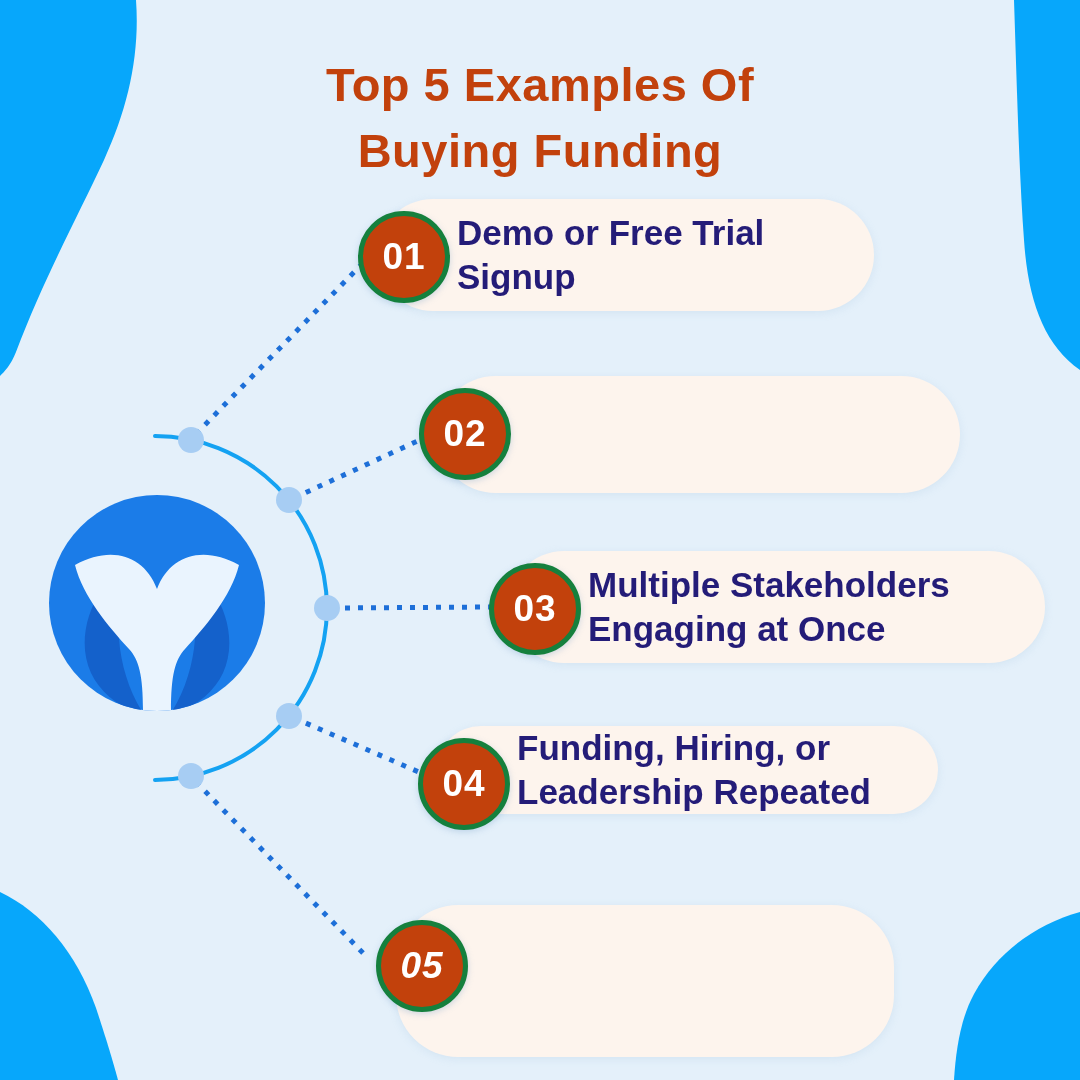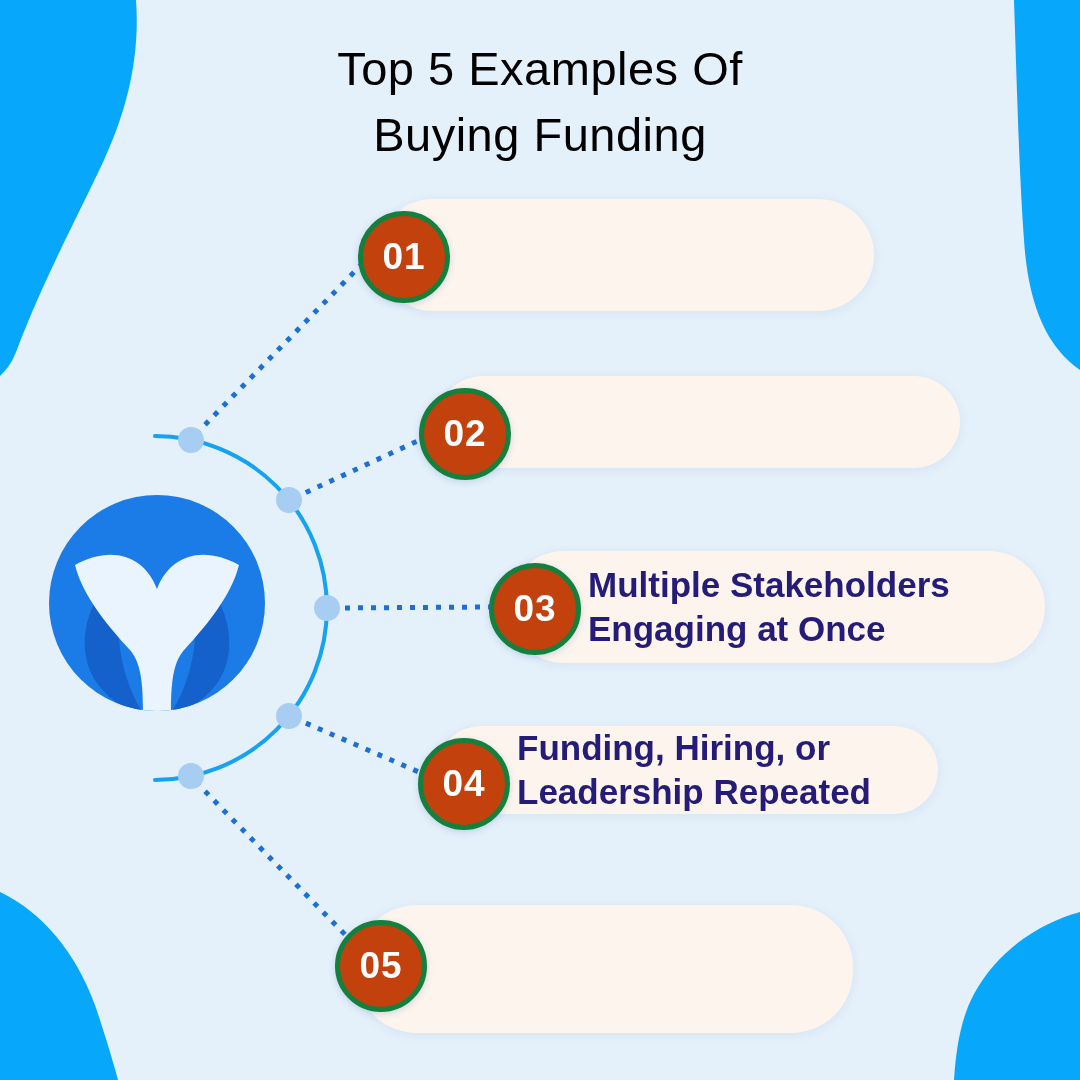--- a/index.html
+++ b/index.html
@@ -5,24 +5,24 @@
   html,body{margin:0;padding:0;}
   .canvas{
     position:relative;
     width:1080px;height:1080px;
     background:#e4f0fa;
     overflow:hidden;
     font-family:"Liberation Sans", sans-serif;
   }
   svg.layer{position:absolute;left:0;top:0;width:1080px;height:1080px;}
   .title{
-    position:absolute;left:0;top:36px;width:1080px;
+    position:absolute;left:0;top:52px;width:1080px;
     text-align:center;
-    color:#000000;
-    font-size:47px;font-weight:normal;line-height:66px;
+    color:#c2410c;
+    font-size:47px;font-weight:bold;line-height:66px;
     letter-spacing:0.5px;
   }
   .logo{
     position:absolute;left:49px;top:495px;width:216px;height:216px;
   }
   .pill{
     position:absolute;
     background:#fdf4ed;
     border-radius:62px;
     display:flex;align-items:center;
@@ -36,24 +36,24 @@
   }
   .num{
     position:absolute;
     width:82px;height:82px;border-radius:50%;
     background:#c2410c;border:5px solid #15803d;
     display:flex;align-items:center;justify-content:center;
     color:#ffffff;font-size:37px;font-weight:bold;letter-spacing:1px;
     box-shadow:0 2px 6px rgba(120,160,200,0.35);
   }
   .p1{left:377px;top:199px;width:497px;height:112px;}
-  .p2{left:437px;top:376px;width:523px;height:92px;}
+  .p2{left:437px;top:376px;width:523px;height:117px;}
   .p3{left:508px;top:551px;width:537px;height:112px;align-items:center;}
   .p4{left:437px;top:726px;width:501px;height:88px;}
-  .p5{left:355px;top:905px;width:498px;height:128px;}
+  .p5{left:396px;top:905px;width:498px;height:152px;font-style:italic;}
   .p1 .num{left:-19px;top:12px;}
   .p2 .num{left:-18px;top:12px;}
   .p3 .num{left:-19px;top:12px;}
   .p4 .num{left:-19px;top:12px;}
   .p5 .num{left:-20px;top:15px;}
   .dotted{stroke:#1d6fd8;stroke-width:5;stroke-dasharray:5 8;fill:none;}
   .arc{stroke:#14a2f2;stroke-width:4;fill:none;stroke-linecap:round;}
   .cdot{fill:#a7cdf3;}
   .blob{fill:#07a7fb;}
 </style>
@@ -101,20 +101,22 @@
         <path fill="#1461cb" d="M 164 96 C 180 120 186 152 174 178 C 164 199 144 214 122 218 C 136 196 144 170 146 144 C 147 124 154 106 164 96 Z"></path>
         <path fill="#eaf4fe" d="M 26 70 C 62 50 95 60 108 94 C 121 60 154 50 190 70 C 182 102 156 132 136 154 C 126 165 122 180 122 216 L 94 216 C 94 180 90 165 80 154 C 60 132 34 102 26 70 Z"></path>
       </g>
     </svg>
   </div>
 
   <div class="pill p1">
     <div class="num">
       <span>01</span>
     </div>
+    <div class="pill-label">Demo or Free Trial
+Signup</div>
   </div>
 
   <div class="pill p2">
     <div class="num">
       <span>02</span>
     </div>
   </div>
 
   <div class="pill p3">
     <div class="num">

